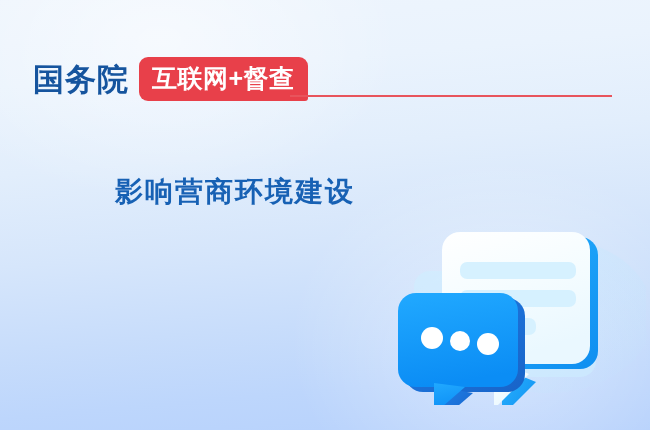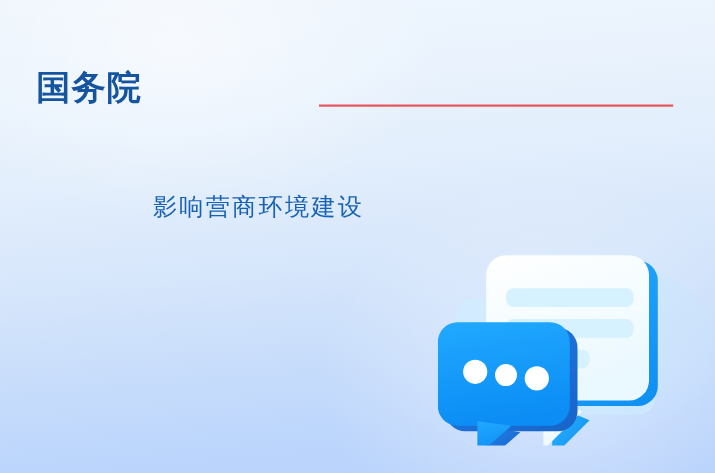--- a/index.html
+++ b/index.html
@@ -91,22 +91,22 @@
 
   
   .headline {
     position: absolute;
     left: 0;
     top: 172px;
     width: 470px;
     text-align: center;
   }
   .headline-line {
-    font-size: 22px;
-    font-weight: normal;
+    font-size: 28px;
+    font-weight: bold;
     color: #1761b4;
     letter-spacing: 2px;
     line-height: 1.42;
     white-space: nowrap;
   }
 
   
   .art {
     position: absolute;
     left: 398px;
@@ -119,20 +119,21 @@
 </head>
 <body>
 
 <div id="banner">
 
   <div class="sheen-top"></div>
   <div class="sheen"></div>
 
   <div class="header">
     <span class="gov-label">国务院</span>
+    <span class="badge">互联网+督查</span>
   </div>
   <div class="header-rule"></div>
 
   <div class="headline">
     <div class="headline-line">影响营商环境建设</div>
   </div>
 
   <div class="art">
     <svg width="248" height="200" viewBox="0 0 248 200" xmlns="http://www.w3.org/2000/svg">
       <defs>

